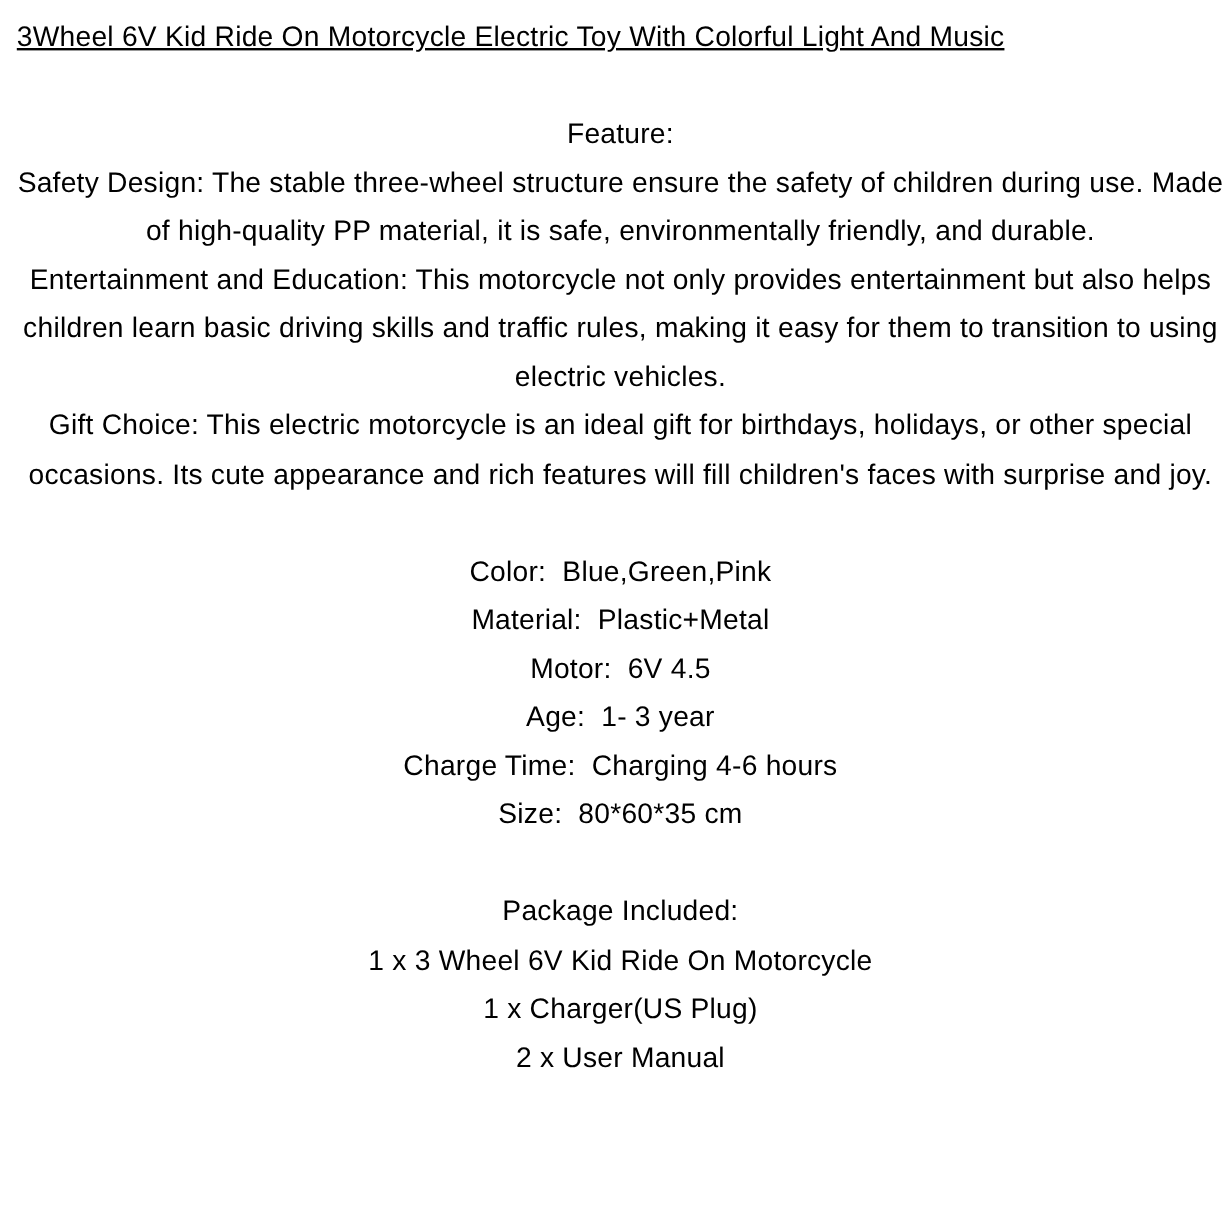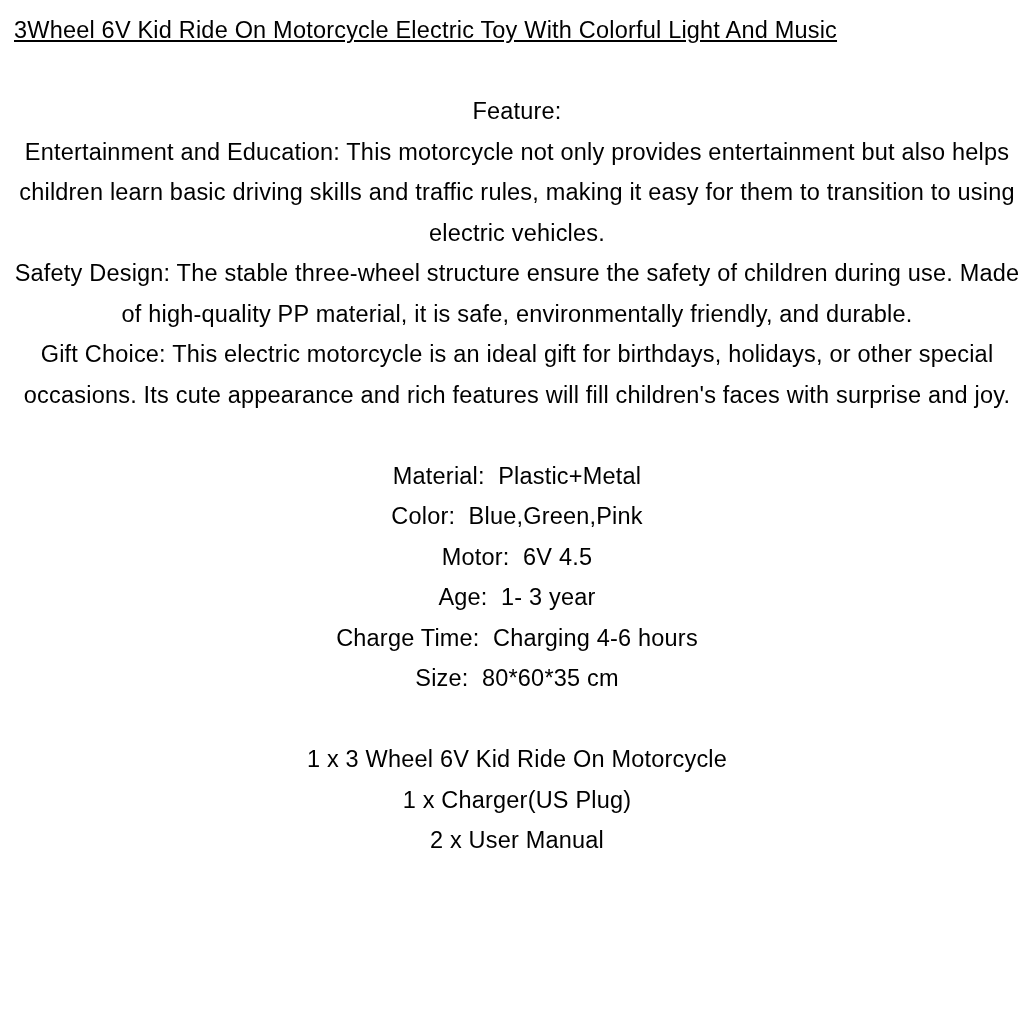--- a/index.html
+++ b/index.html
@@ -38,33 +38,34 @@
 </style>
 </head>
 <body>
 
 <div class="doc">
 
   <div class="title">3Wheel 6V Kid Ride On Motorcycle Electric Toy With Colorful Light And Music</div>
 
   <div class="section">
     <div class="line">Feature:</div>
+    <div class="para">Safety Design: The stable three-wheel structure ensure the safety of children during use. Made of high-quality PP material, it is safe, environmentally friendly, and durable.</div>
     <div class="para">Entertainment and Education: This motorcycle not only provides entertainment but also helps children learn basic driving skills and traffic rules, making it easy for them to transition to using electric vehicles.</div>
-    <div class="para">Safety Design: The stable three-wheel structure ensure the safety of children during use. Made of high-quality PP material, it is safe, environmentally friendly, and durable.</div>
     <div class="para">Gift Choice: This electric motorcycle is an ideal gift for birthdays, holidays, or other special occasions. Its cute appearance and rich features will fill children's faces with surprise and joy.</div>
   </div>
 
   <div class="section">
+    <div class="line">Color:  Blue,Green,Pink</div>
     <div class="line">Material:  Plastic+Metal</div>
-    <div class="line">Color:  Blue,Green,Pink</div>
     <div class="line">Motor:  6V 4.5</div>
     <div class="line">Age:  1- 3 year</div>
     <div class="line">Charge Time:  Charging 4-6 hours</div>
     <div class="line">Size:  80*60*35 cm</div>
   </div>
 
   <div class="section">
+    <div class="line">Package Included:</div>
     <div class="line">1 x 3 Wheel 6V Kid Ride On Motorcycle</div>
     <div class="line">1 x Charger(US Plug)</div>
     <div class="line">2 x User Manual</div>
   </div>
 
 </div>
 
 </body></html>

